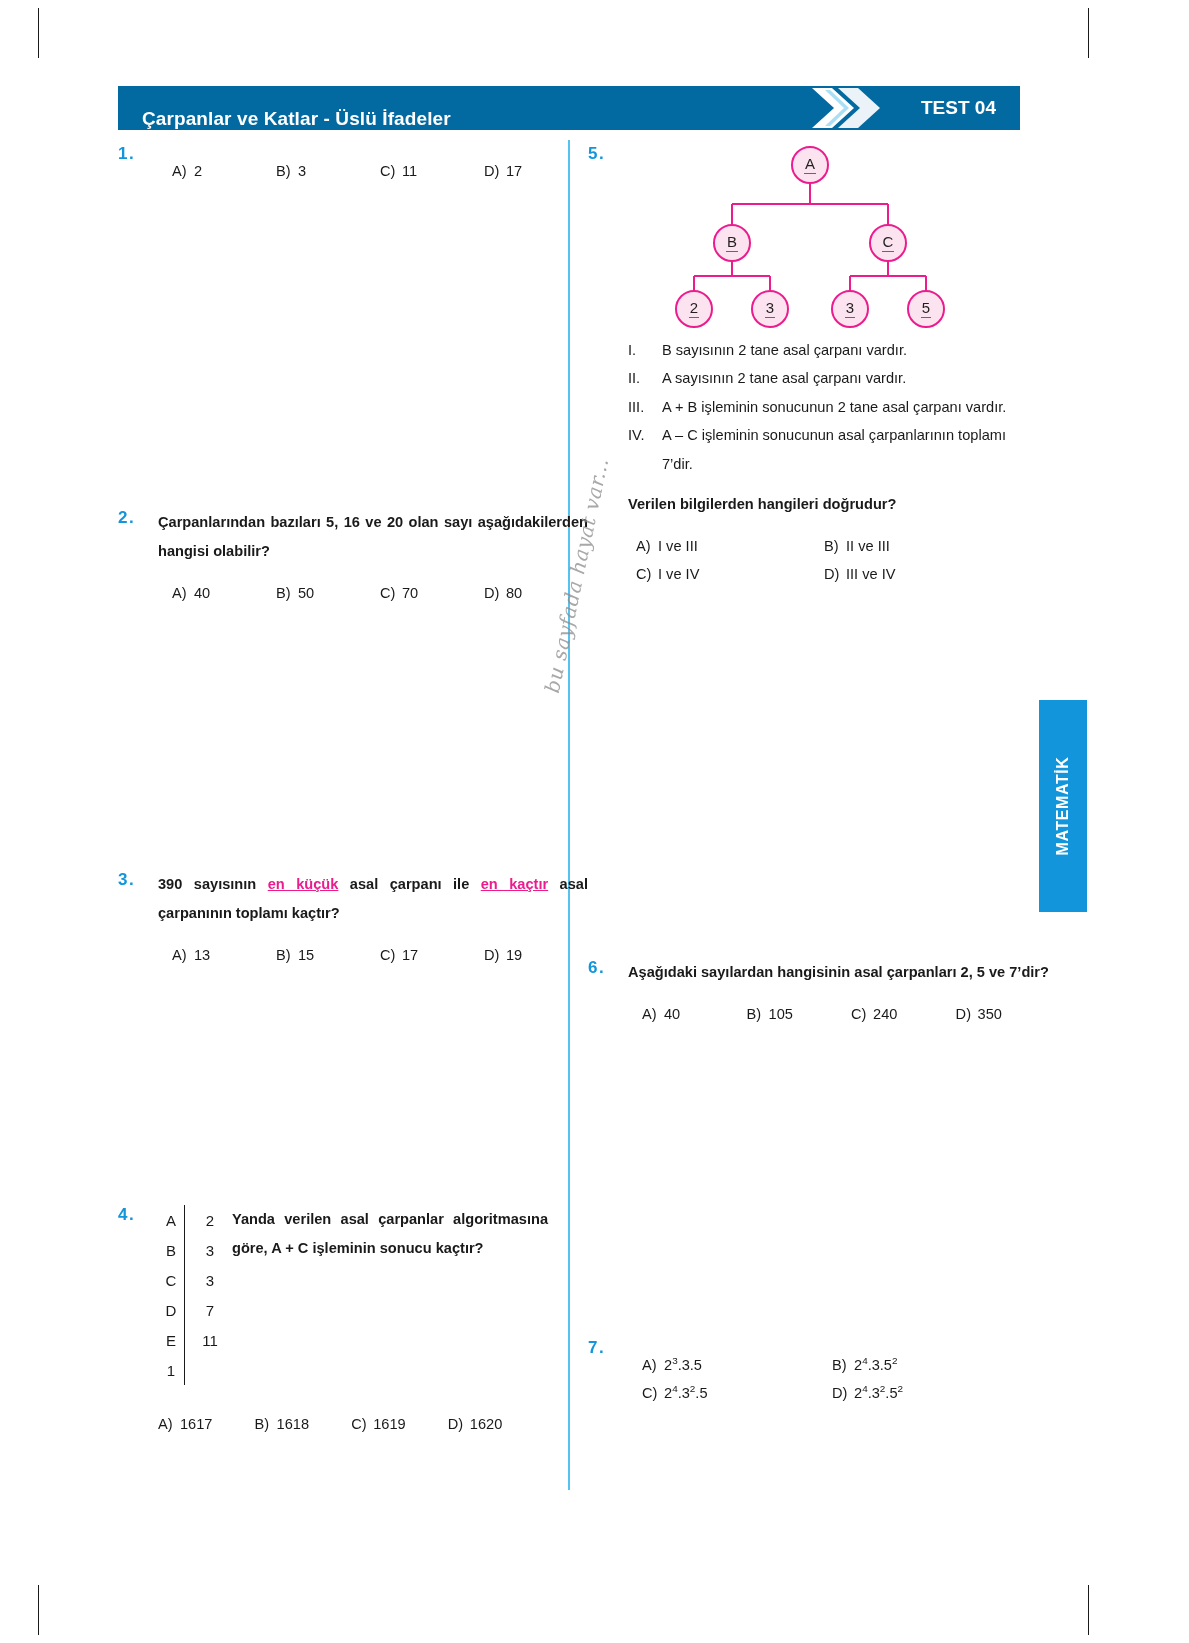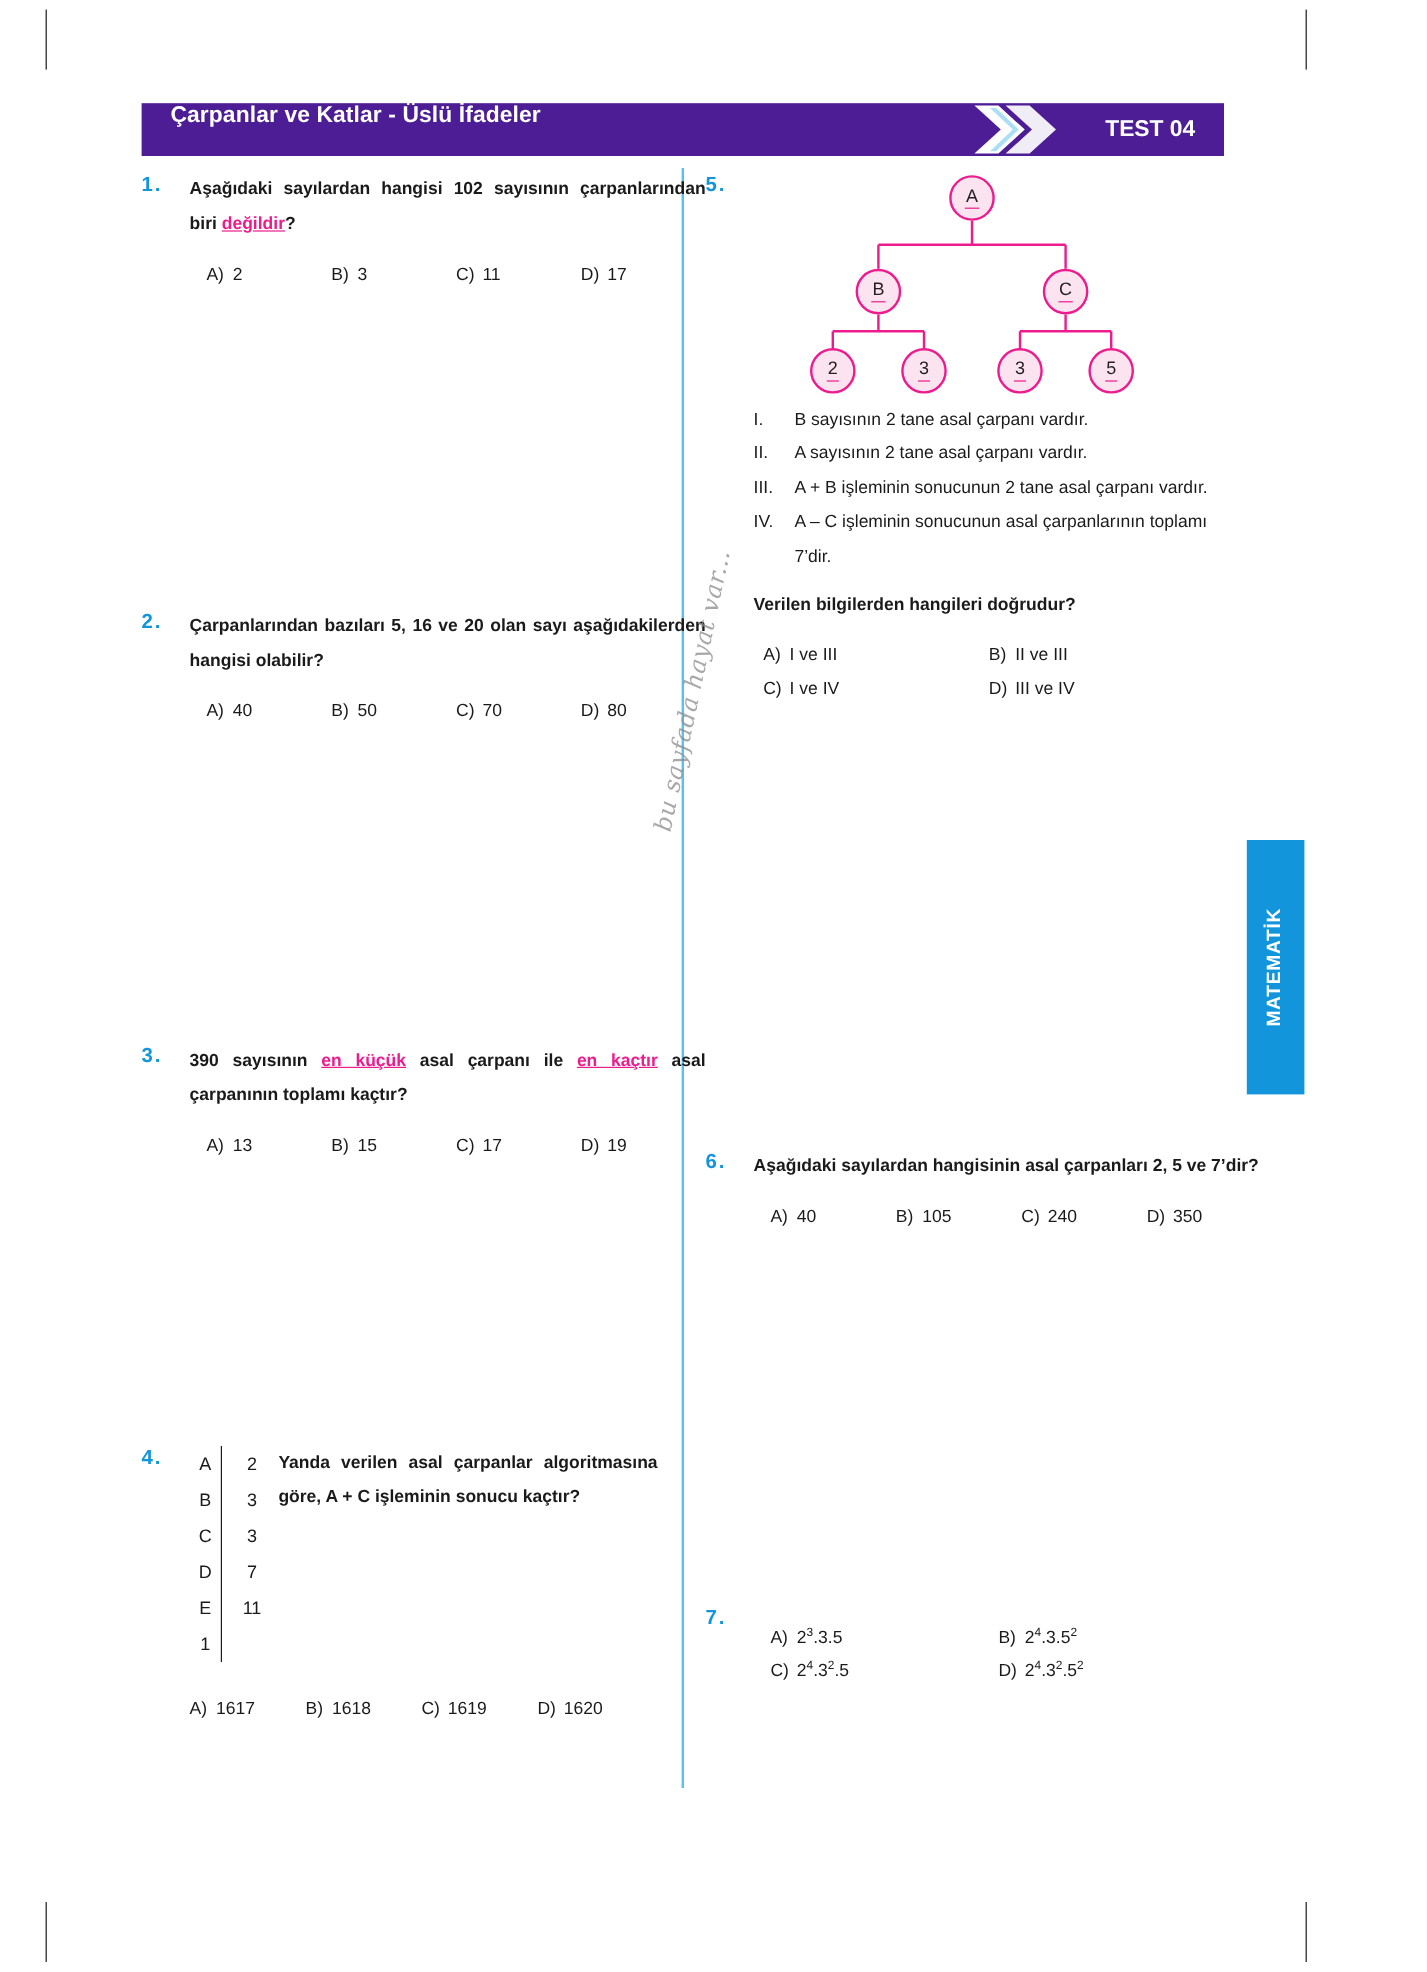--- a/index.html
+++ b/index.html
@@ -11,22 +11,22 @@
   }
   .page { position: relative; width: 1189px; height: 1643px; background:#fff; }
 
   
   .crop { position:absolute; background:#1a1a1a; }
   .crop.v { width:1px; height:50px; }
 
   
   .header {
     position:absolute; left:118px; top:86px; width:902px; height:44px;
-    background:#4c1d95;
-    display:flex; align-items:flex-start;
+    background:#0369a1;
+    display:flex; align-items:flex-end;
   }
   .header-title {
     color:#ffffff; font-size:19px; font-weight:bold;
     padding-left:24px; letter-spacing:.1px; white-space:nowrap;
   }
   .header-spacer { flex:1; }
   .chev-group { position:absolute; left:690px; top:0px; height:44px; width:110px; }
   .test-label {
     position:absolute; right:24px; top:0; height:44px;
     display:flex; align-items:center;
@@ -151,21 +151,20 @@
     </div>
 
     <div class="test-label">TEST 04</div>
   </div>
 
   <div class="col-rule"></div>
 
   <div class="q" style="left:118px; top:144px; width:430px;">
     <div class="q-num">1.</div>
     <div class="q-body">
-      <div class="q-text"><span>Aşağıdaki sayılardan hangisi 102 sayısının çarpanlarından biri </span><span class="hl-b">değildir</span><span>?</span></div>
       <div class="opts four">
         <div class="opt"><span class="lbl">A)</span><span>2</span></div>
         <div class="opt"><span class="lbl">B)</span><span>3</span></div>
         <div class="opt"><span class="lbl">C)</span><span>11</span></div>
         <div class="opt"><span class="lbl">D)</span><span>17</span></div>
       </div>
     </div>
   </div>
 
   <div class="q" style="left:118px; top:508px; width:430px;">

